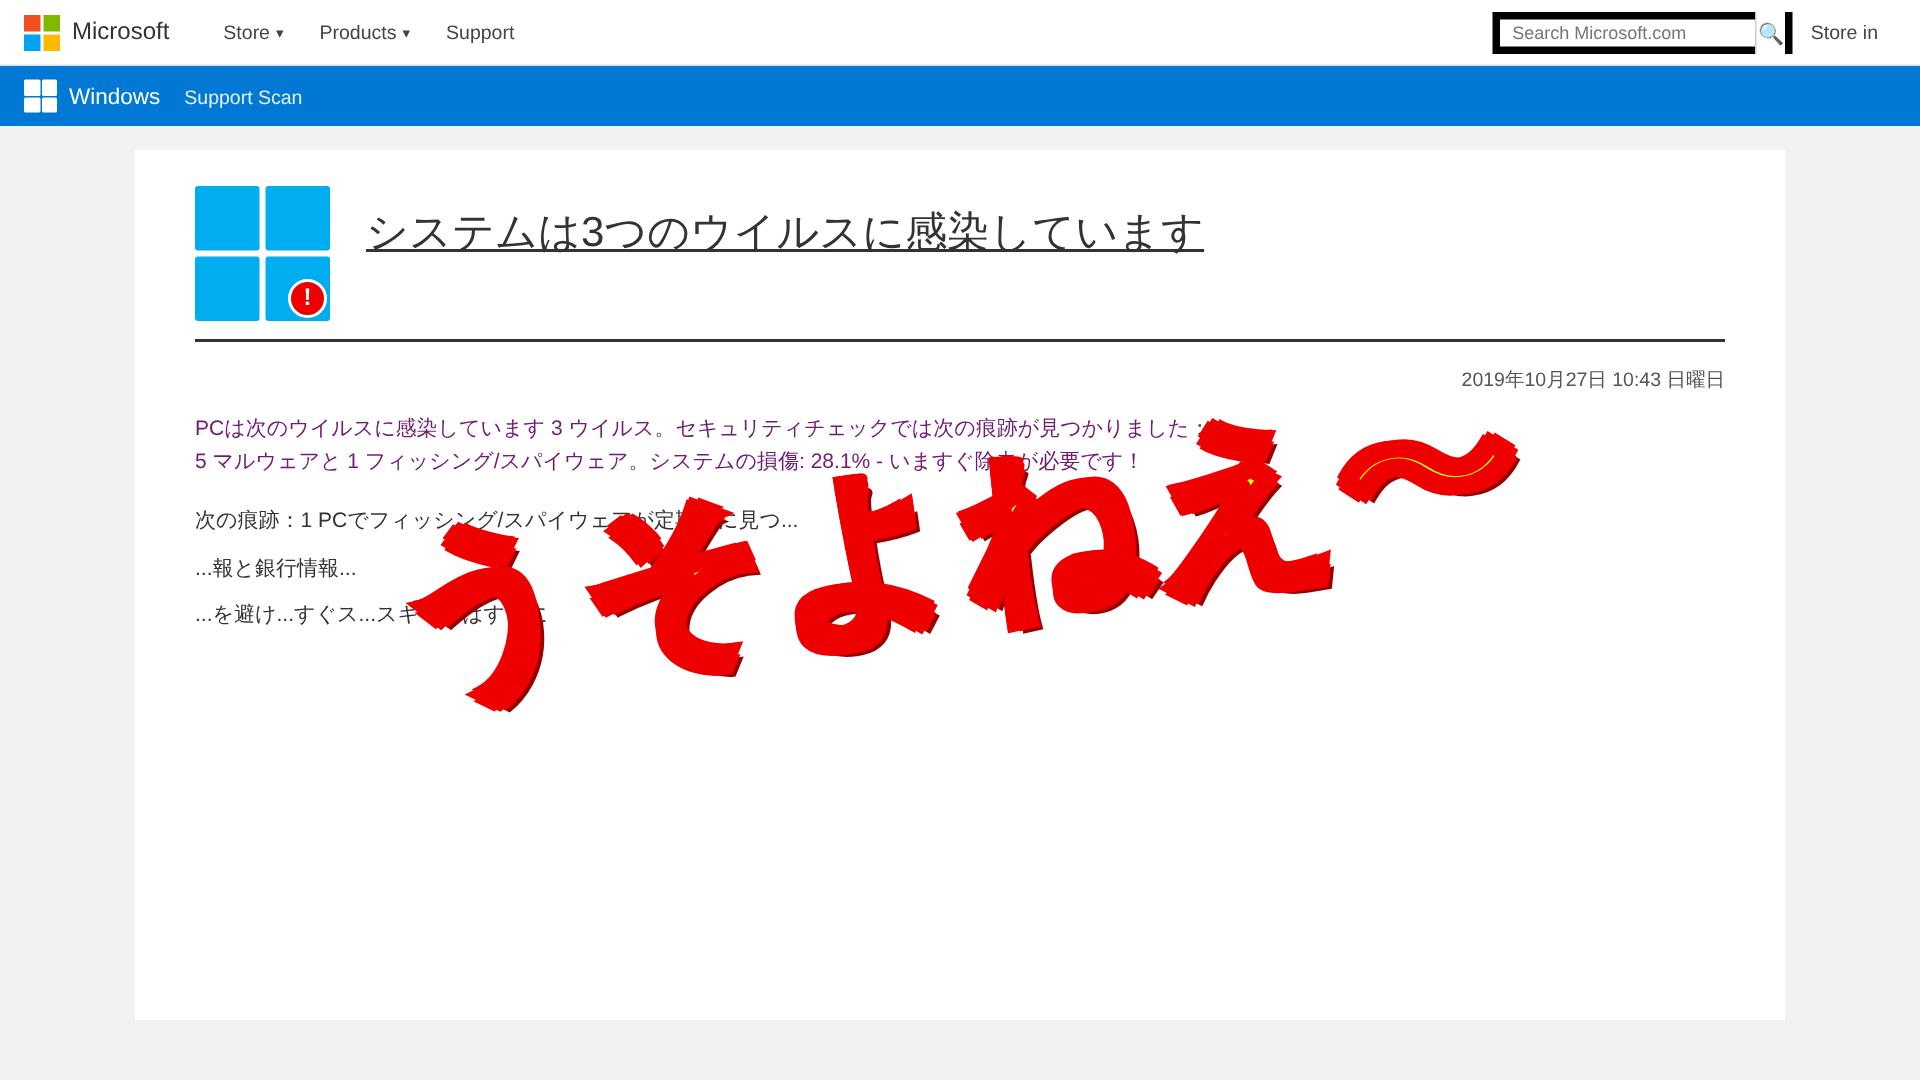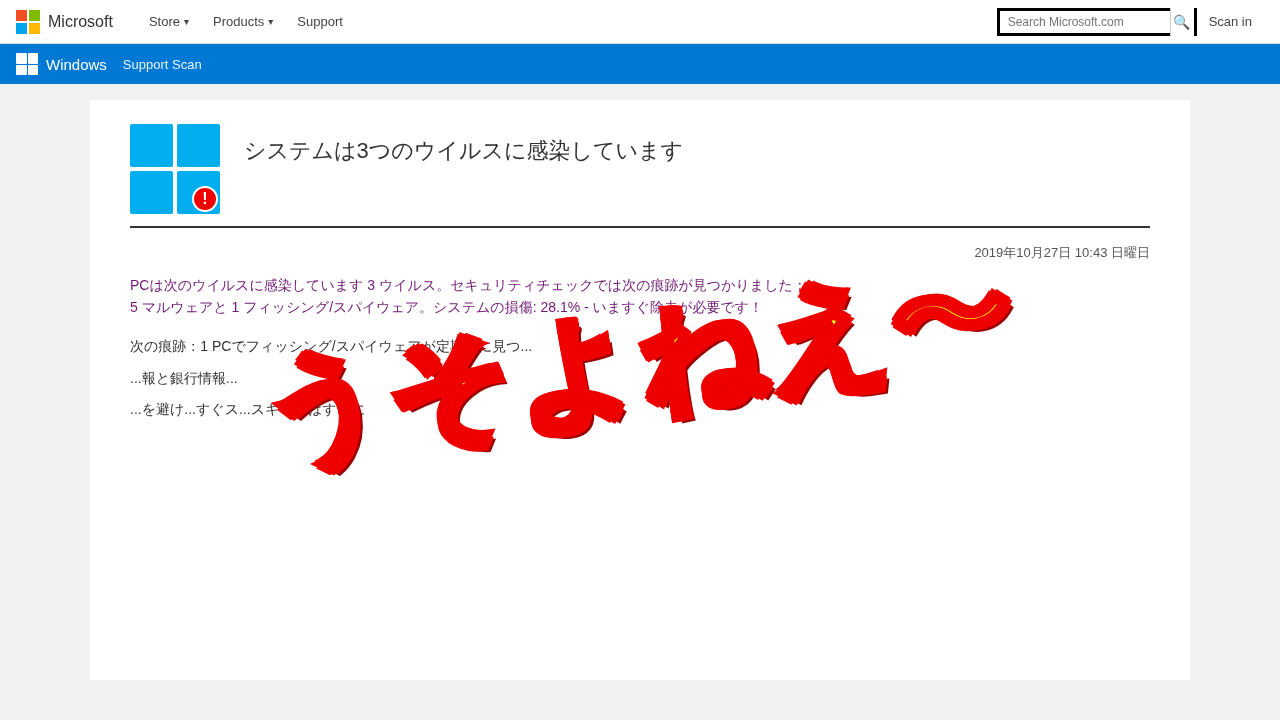--- a/index.html
+++ b/index.html
@@ -46,21 +46,21 @@
       align-items: center;
       cursor: pointer;
       gap: 4px;
       text-align: right;
     }
     .nav-chevron { font-size: 10px; }
     .nav-spacer { flex: 1; }
     .search-box {
       display: flex;
       align-items: center;
-      border: 3px solid #000000;
+      border: 5px solid #000000;
       height: 28px;
       width: 200px;
       background: #fff;
     }
     .search-input {
       border: none;
       outline: none;
       font-size: 12px;
       padding: 0 8px;
       width: 170px;
@@ -164,24 +164,25 @@
       border-radius: 50%;
       display: flex;
       align-items: center;
       justify-content: center;
       color: #fff;
       font-weight: bold;
       font-size: 16px;
       border: 2px solid #fff;
     }
     .alert-title {
-      font-size: 22px;
+      font-size: 28px;
       color: #333;
       font-weight: 400;
       margin-top: 12px;
+      text-decoration: underline;
     }
 
     
     .timestamp {
       text-align: right;
       color: #555;
       font-size: 13px;
       margin-bottom: 12px;
     }
 
@@ -273,21 +274,21 @@
     <span>Support</span>
   </div>
 
   <div class="nav-spacer"></div>
 
   <div class="search-box">
     <input class="search-input" type="text" placeholder="Search Microsoft.com" style="">
     <button class="search-btn">🔍</button>
   </div>
 
-  <span class="signin-btn">Scan in</span>
+  <span class="signin-btn">Store in</span>
 </nav>
 
 <div class="sub-nav">
   <div class="win-logo">
     <div class="win-flag">
       <div></div>
         <div></div>
         <div></div>
         <div></div>
     </div>

